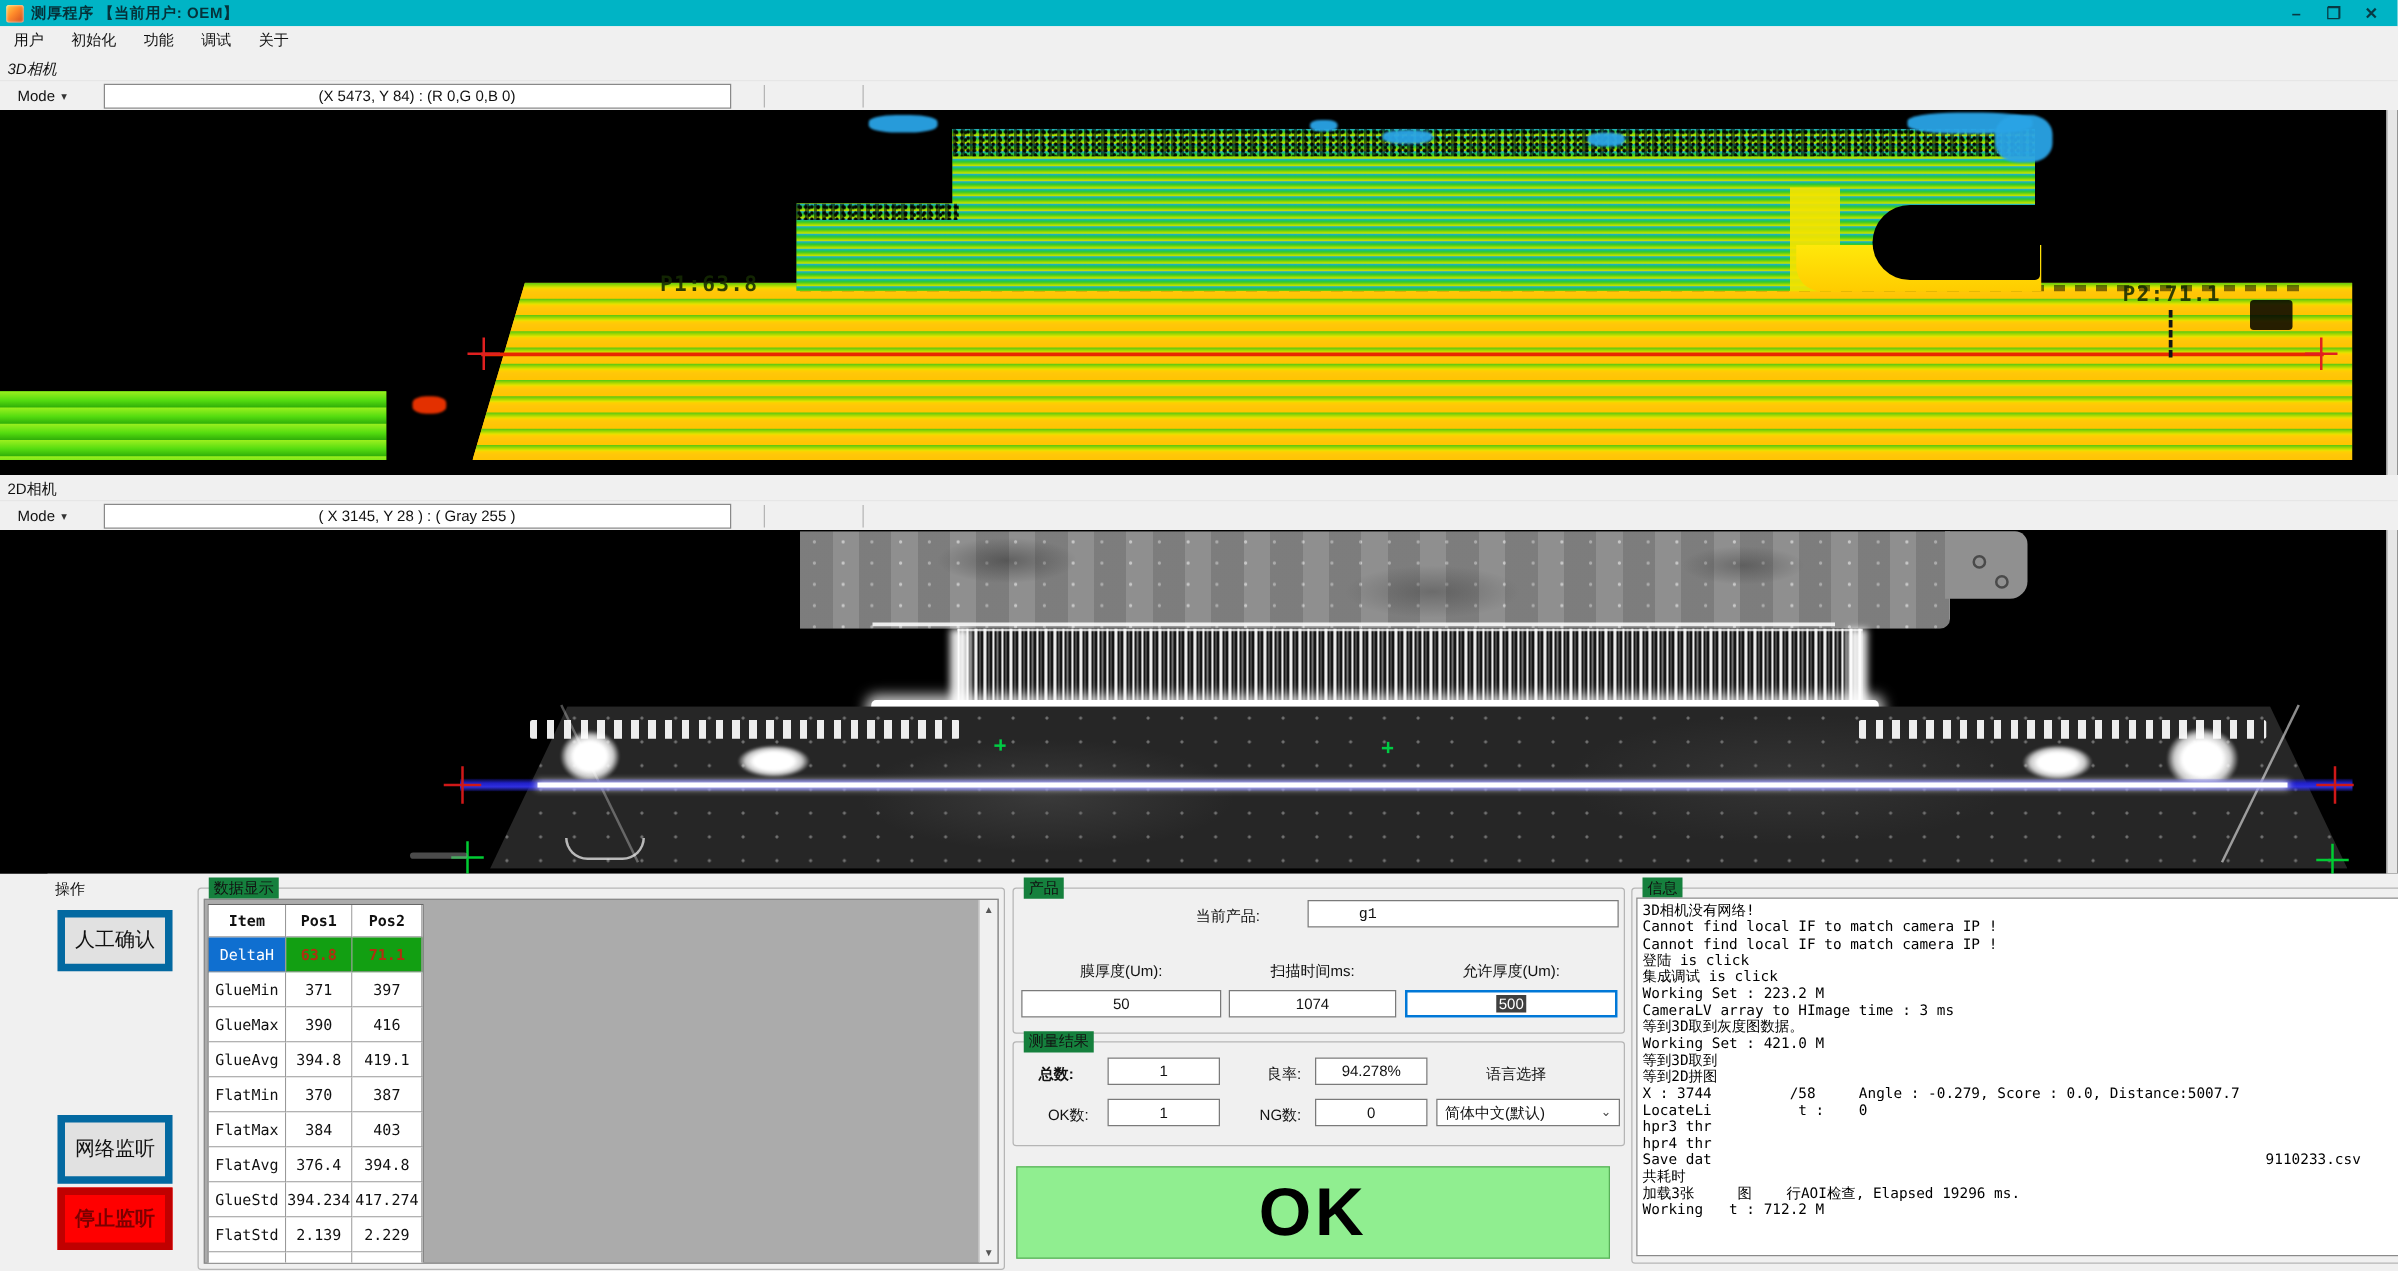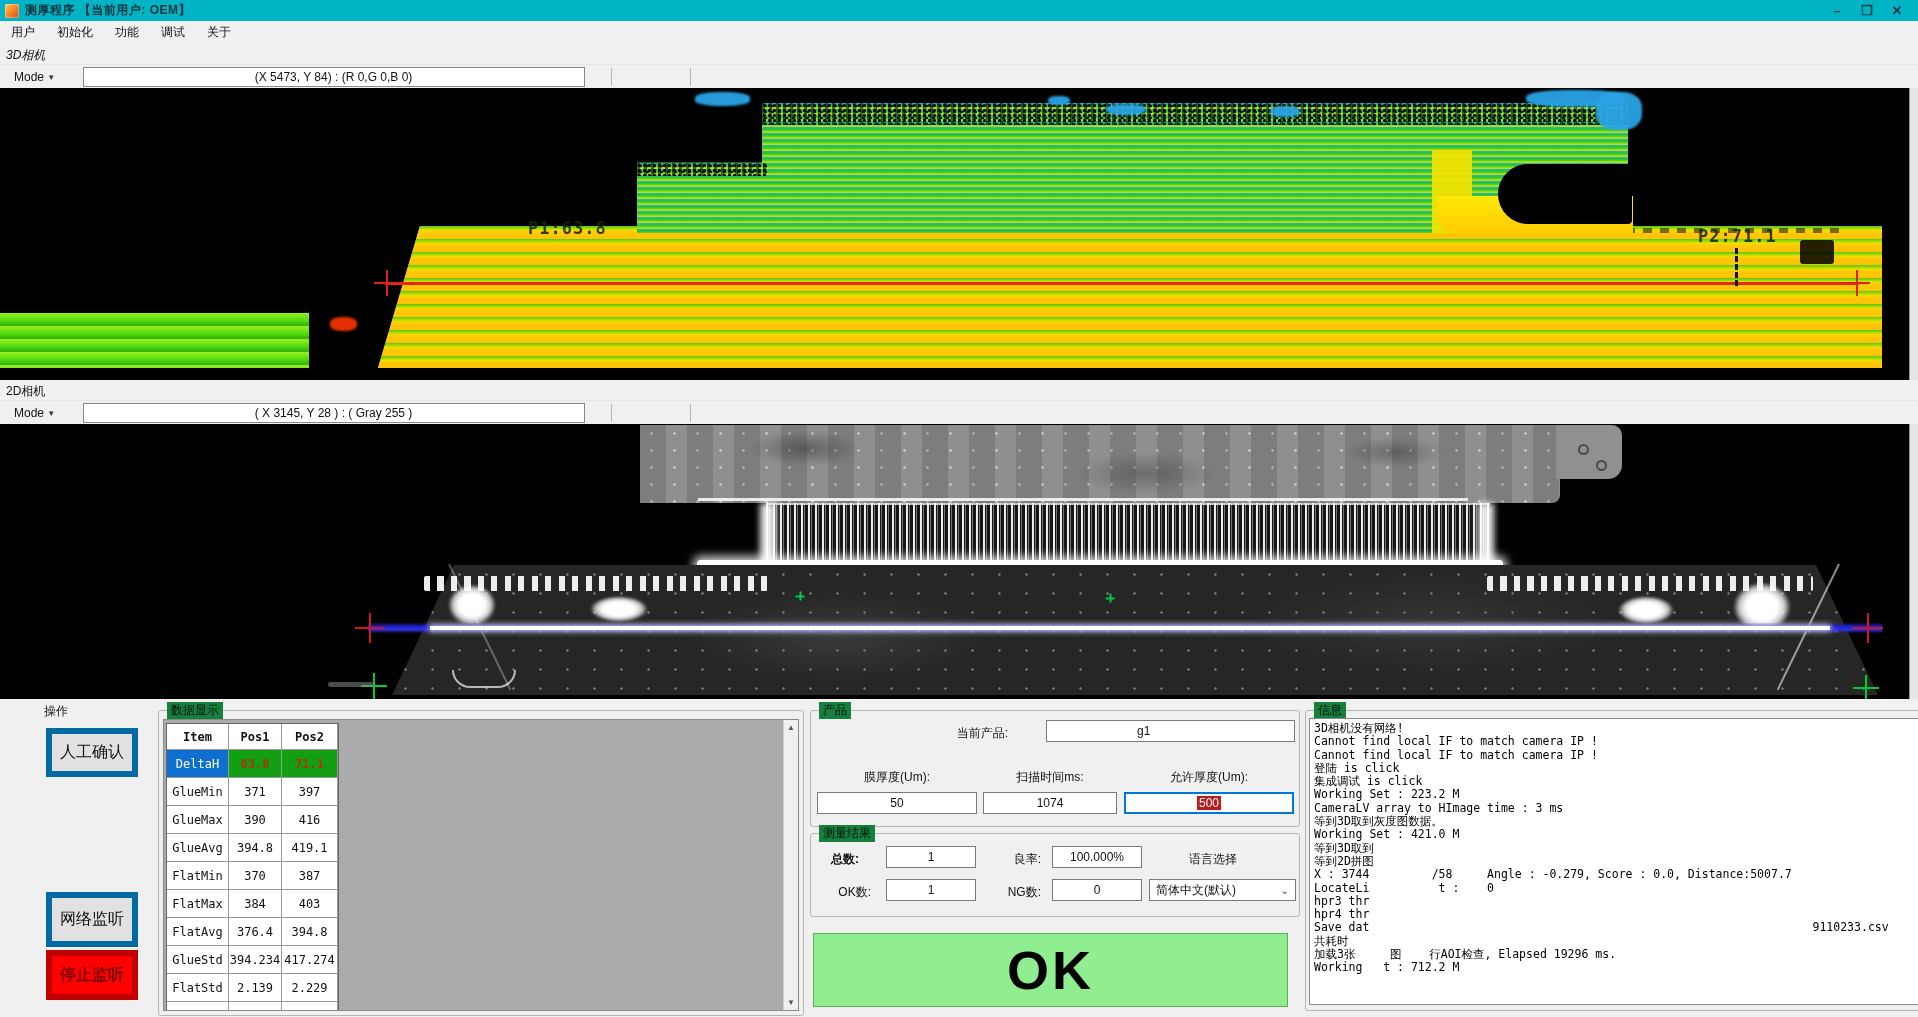--- a/index.html
+++ b/index.html
@@ -101,21 +101,21 @@
   .tr.delta > div:first-child { background:#0f6fd0; color:#fff; }
   .tr.delta > div:not(:first-child) { background:#129f12; color:#b03010; font-weight:bold; }
   .scrollbar { position:absolute; right:0; top:0; bottom:0; width:15px;
                background:#f0f0f0; border-left:1px solid #cfcfcf; }
   .sb-arrow { position:absolute; left:0; width:100%; height:15px; font-size:8px; color:#555;
               display:flex; align-items:center; justify-content:center; }
 
   .field { position:absolute; height:22px; background:#fff; border:1px solid #7a7a7a;
            font-size:12px; color:#111; display:flex; align-items:center; justify-content:center; }
   .field.focus { border:2px solid #0078d7; }
-  .sel { background:#b91c1c; color:#fff; padding:0 2px; }
+  .sel { background:#404040; color:#fff; padding:0 2px; }
   .dropdown { position:absolute; height:22px; background:#fff; border:1px solid #7a7a7a;
               font-size:12px; color:#111; display:flex; align-items:center;
               padding:0 6px; justify-content:space-between; }
   .dd-arrow { font-size:10px; color:#444; }
 
   #ok-box { position:absolute; left:775px; top:234px; width:475px; height:74px;
             background:#90ee90; border:1px solid #58b058; display:flex;
             align-items:center; justify-content:center;
             font-size:54px; font-weight:bold; color:#000; letter-spacing:3px; }
 
@@ -353,37 +353,37 @@
       <div class="scrollbar">
         <div class="sb-arrow" style="top:0;">▲</div>
         <div class="sb-arrow" style="bottom:0;">▼</div>
       </div>
     </div>
   </div>
 
   <div class="group" style="left:772px; top:11px; width:490px; height:117px;">
     <div class="group-label">产品</div>
     <div class="plain-label" style="left:125px; top:14px; width:72px; text-align:right;">当前产品:</div>
-    <div class="field" style="left:235px; top:9px; width:249px; justify-content:flex-start; padding-left:90px;">g1</div>
+    <div class="field" style="left:235px; top:9px; width:249px; justify-content:flex-start; padding-left:40px;font-family:Liberation Mono, monospace;">g1</div>
     <div class="plain-label" style="left:6px; top:58px; width:160px; text-align:center;">膜厚度(Um):</div>
     <div class="plain-label" style="left:172px; top:58px; width:134px; text-align:center;">扫描时间ms:</div>
     <div class="plain-label" style="left:313px; top:58px; width:170px; text-align:center;">允许厚度(Um):</div>
     <div class="field" style="left:6px; top:81px; width:160px;">50</div>
     <div class="field" style="left:172px; top:81px; width:134px;">1074</div>
     <div class="field focus" style="left:313px; top:81px; width:170px;">
       <span class="sel">500</span>
     </div>
   </div>
 
   <div class="group" style="left:772px; top:134px; width:490px; height:84px;">
     <div class="group-label">测量结果</div>
     <div class="plain-label" style="left:8px; top:17px; width:52px; text-align:center;font-weight:bold;">总数:</div>
     <div class="field" style="left:75px; top:12px; width:90px;">1</div>
     <div class="plain-label" style="left:180px; top:17px; width:50px; text-align:right;">良率:</div>
-    <div class="field" style="left:241px; top:12px; width:90px;">100.000%</div>
+    <div class="field" style="left:241px; top:12px; width:90px;">94.278%</div>
     <div class="plain-label" style="left:378px; top:17px; width:90px;">语言选择</div>
     <div class="plain-label" style="left:8px; top:50px; width:52px; text-align:right;">OK数:</div>
     <div class="field" style="left:75px; top:45px; width:90px;">1</div>
     <div class="plain-label" style="left:180px; top:50px; width:50px; text-align:right;">NG数:</div>
     <div class="field" style="left:241px; top:45px; width:90px;">0</div>
     <div class="dropdown" style="left:338px; top:45px; width:147px;">
       <span>简体中文(默认)</span>
       <span class="dd-arrow">⌄</span>
     </div>
   </div>

